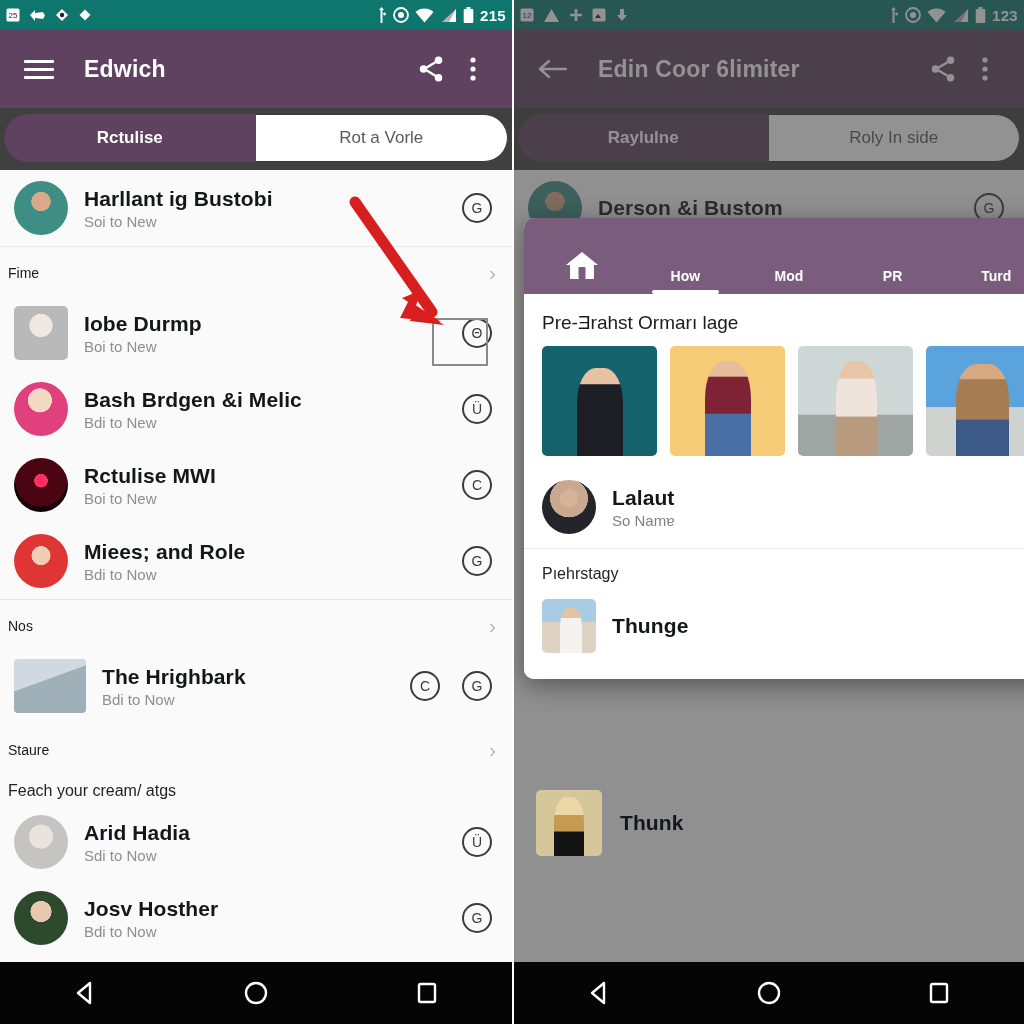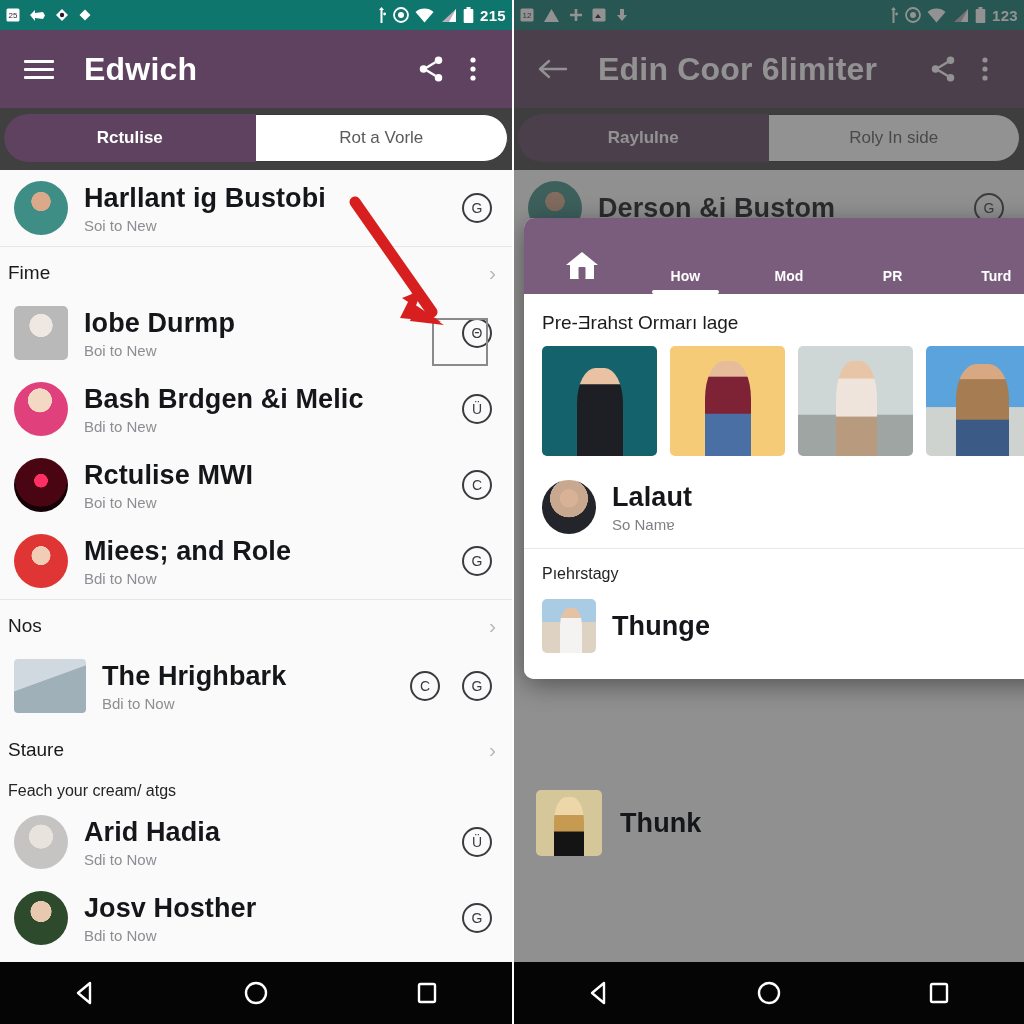--- a/index.html
+++ b/index.html
@@ -14,21 +14,21 @@
   .statusbar { height:30px; background:#0f766e; display:flex; align-items:center;
                padding:0 6px; color:#fff; font-size:13px; position:relative; z-index:5; }
   .sb-left { display:flex; align-items:center; gap:9px; flex:1; }
   .sb-right { display:flex; align-items:center; gap:6px; }
   .sb-ico { display:inline-flex; align-items:center; justify-content:center; }
   .sb-batt-txt { font-weight:700; font-size:15px; letter-spacing:.3px; }
 
   
   .appbar { height:78px; background:#5e4260; display:flex; align-items:center;
             padding:0 18px; color:#fff; position:relative; z-index:4; }
-  .appbar .title { font-size:32px; font-weight:700; flex:1; letter-spacing:.2px; }
+  .appbar .title { font-size:23px; font-weight:700; flex:1; letter-spacing:.2px; }
   .ab-icon { width:42px; height:42px; display:flex; align-items:center; justify-content:center; cursor:pointer; }
   .hamburger { width:30px; }
   .hamburger span { display:block; height:3px; background:#fff; border-radius:1px; margin:5px 0; }
   .appbar .title.with-back { margin-left:24px; }
 
   
   .segwrap { background:#404040; padding:6px 4px 8px 4px; position:relative; z-index:3; }
   .seg { display:flex; height:48px; border-radius:24px; overflow:hidden; }
   .seg-item { flex:1; display:flex; align-items:center; justify-content:center;
               font-size:17px; cursor:pointer; }
@@ -38,31 +38,31 @@
   .seg-item.active { border-radius:24px 0 0 24px; }
 
   
   .list { background:#fafafa; }
   .row { display:flex; align-items:center; padding:11px 14px; gap:16px; position:relative; cursor:pointer; }
   .row.sep-below { border-bottom:1px solid #e6e6e6; }
   .av { width:54px; height:54px; border-radius:50%; flex:0 0 54px; position:relative; overflow:hidden; }
   .av.sq { border-radius:5px; }
   .av.ph { width:72px; height:54px; flex:0 0 72px; border-radius:4px; }
   .row-txt { flex:1; min-width:0; }
-  .row-title { font-size:27px; font-weight:700; color:#15161a; line-height:1.22; letter-spacing:.1px; }
+  .row-title { font-size:21px; font-weight:700; color:#15161a; line-height:1.22; letter-spacing:.1px; }
   .row-sub { font-size:15px; color:#8d8d93; margin-top:2px; }
   .row-actions { display:flex; align-items:center; gap:22px; padding-right:6px; }
 
   .cico { width:30px; height:30px; border-radius:50%; border:2px solid #3a3b40;
           display:flex; align-items:center; justify-content:center; font-size:14px;
           color:#3a3b40; cursor:pointer; }
 
   .sect { display:flex; align-items:center; justify-content:space-between;
           padding:14px 16px 10px 8px; }
-  .sect-label { font-size:19px; color:#1a1a1a; }
+  .sect-label { font-size:14px; color:#1a1a1a; }
   .chev { color:#b6b6bb; font-size:21px; }
   .subhead { padding:10px 8px 4px 8px; font-size:16px; color:#242424; }
 
   
   .dim { position:absolute; inset:0; background:rgba(60,60,60,.56); z-index:6; pointer-events:none; }
 
   
   .modal { position:absolute; left:10px; top:218px; width:530px; z-index:8;
            border-radius:10px 0 0 10px; overflow:hidden;
            box-shadow:0 6px 26px rgba(0,0,0,.42); background:#fff; }

